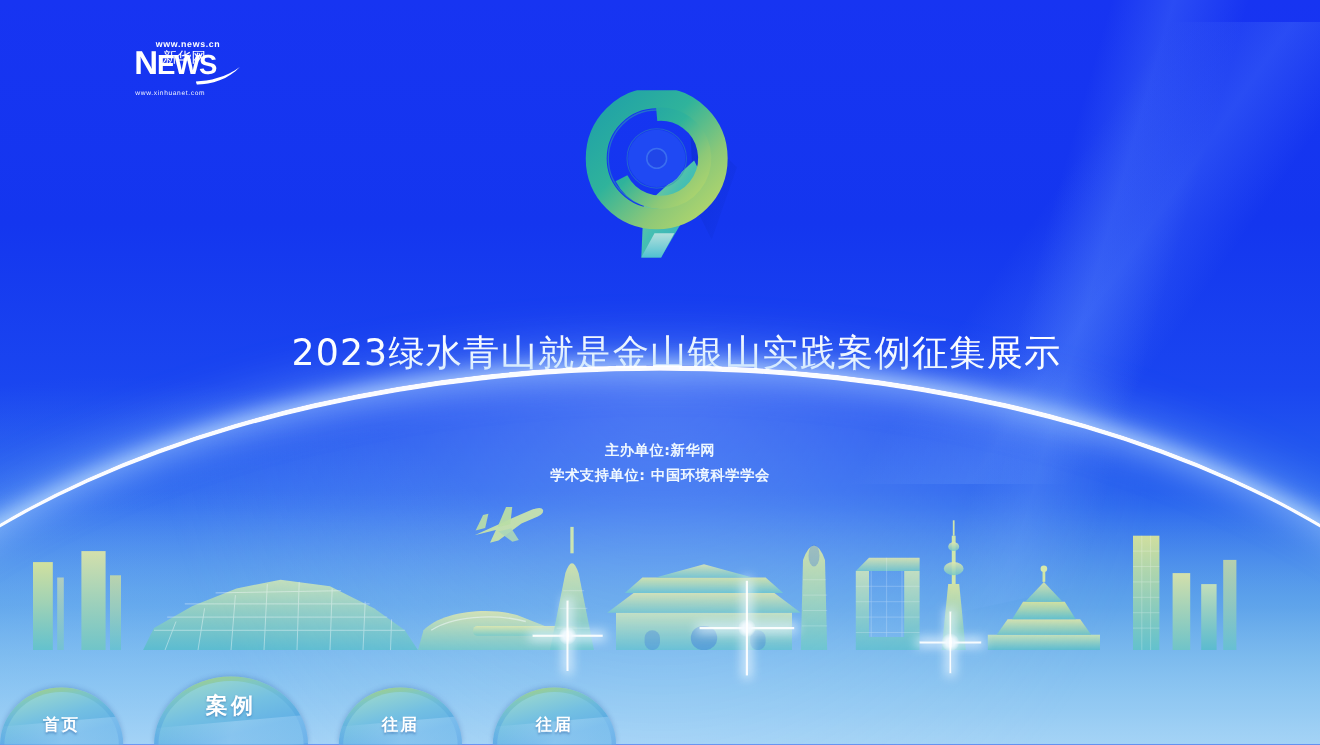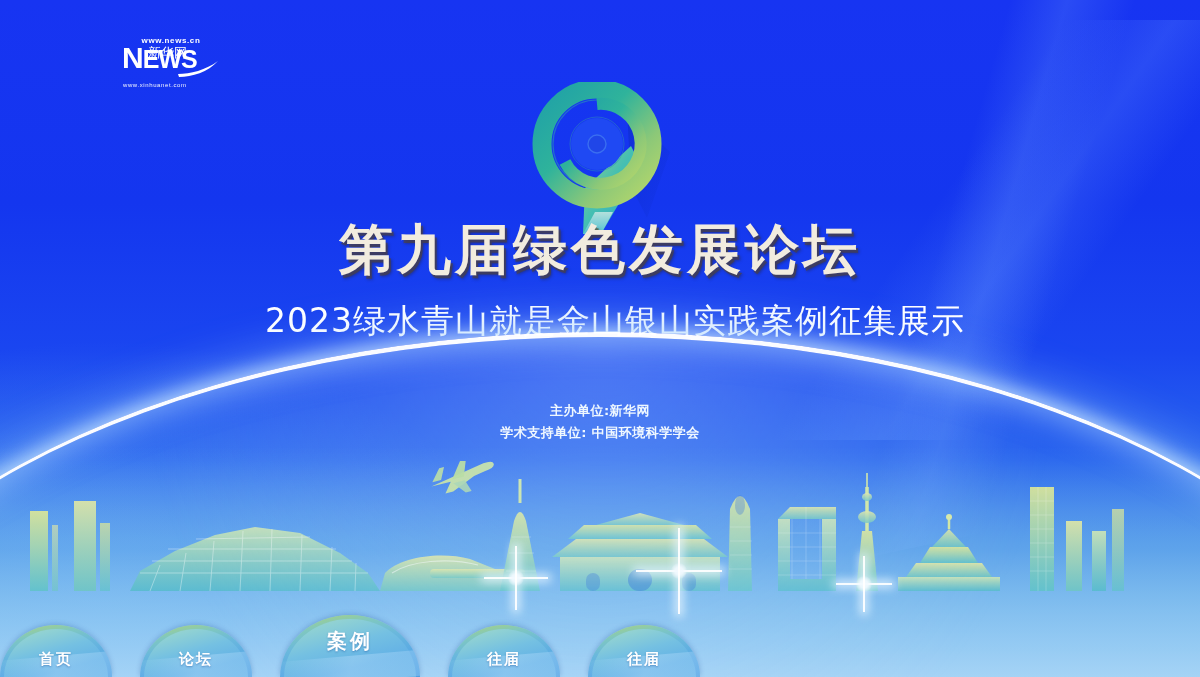--- a/index.html
+++ b/index.html
@@ -360,21 +360,20 @@
     <circle cx="70" cy="62" r="55" fill="none" stroke="url(#g9ring)" stroke-width="19"></circle>
     <circle cx="70" cy="62" r="44" fill="none" stroke="#2f9fb0" stroke-width="1.2" opacity="0.55"></circle>
 
     <path d="M70 22 A40 40 0 1 1 38 80" fill="none" stroke="url(#g9ring)" stroke-width="12" stroke-linecap="butt"></path>
     <circle cx="70" cy="62" r="26" fill="#1f49f3"></circle>
     <circle cx="70" cy="62" r="27" fill="none" stroke="#2f8fb8" stroke-width="1" opacity="0.5"></circle>
     <circle cx="70" cy="62" r="9" fill="#2046e8"></circle>
     <circle cx="70" cy="62" r="9" fill="none" stroke="#3a6ef0" stroke-width="1.4"></circle>
   </svg>
 
-  <div class="title-main">第九届绿色发展论坛</div>
   <div class="title-sub">2023绿水青山就是金山银山实践案例征集展示</div>
 
   <div class="org-block">
     <div class="org-line">主办单位:新华网</div>
     <div class="org-line">学术支持单位: 中国环境科学学会</div>
   </div>
 
   <svg class="skyline" viewBox="0 0 1200 130">
     <defs>
       <linearGradient id="bld" x1="0" y1="0" x2="0" y2="1">
@@ -478,23 +477,20 @@
       <span class="core"></span>
     </div>
   <div class="spark" style="left:836px; top:556px; width:56px; height:56px;">
       <span class="core"></span>
     </div>
 
   <nav class="nav">
     <div class="nav-item">
       <span class="nav-label">首页</span>
     </div>
-    <div class="nav-item">
-      <span class="nav-label">论坛</span>
-    </div>
     <div class="nav-item active">
       <span class="nav-label">案例</span>
     </div>
     <div class="nav-item">
       <span class="nav-label">往届</span>
     </div>
     <div class="nav-item">
       <span class="nav-label">往届</span>
     </div>
   </nav>

